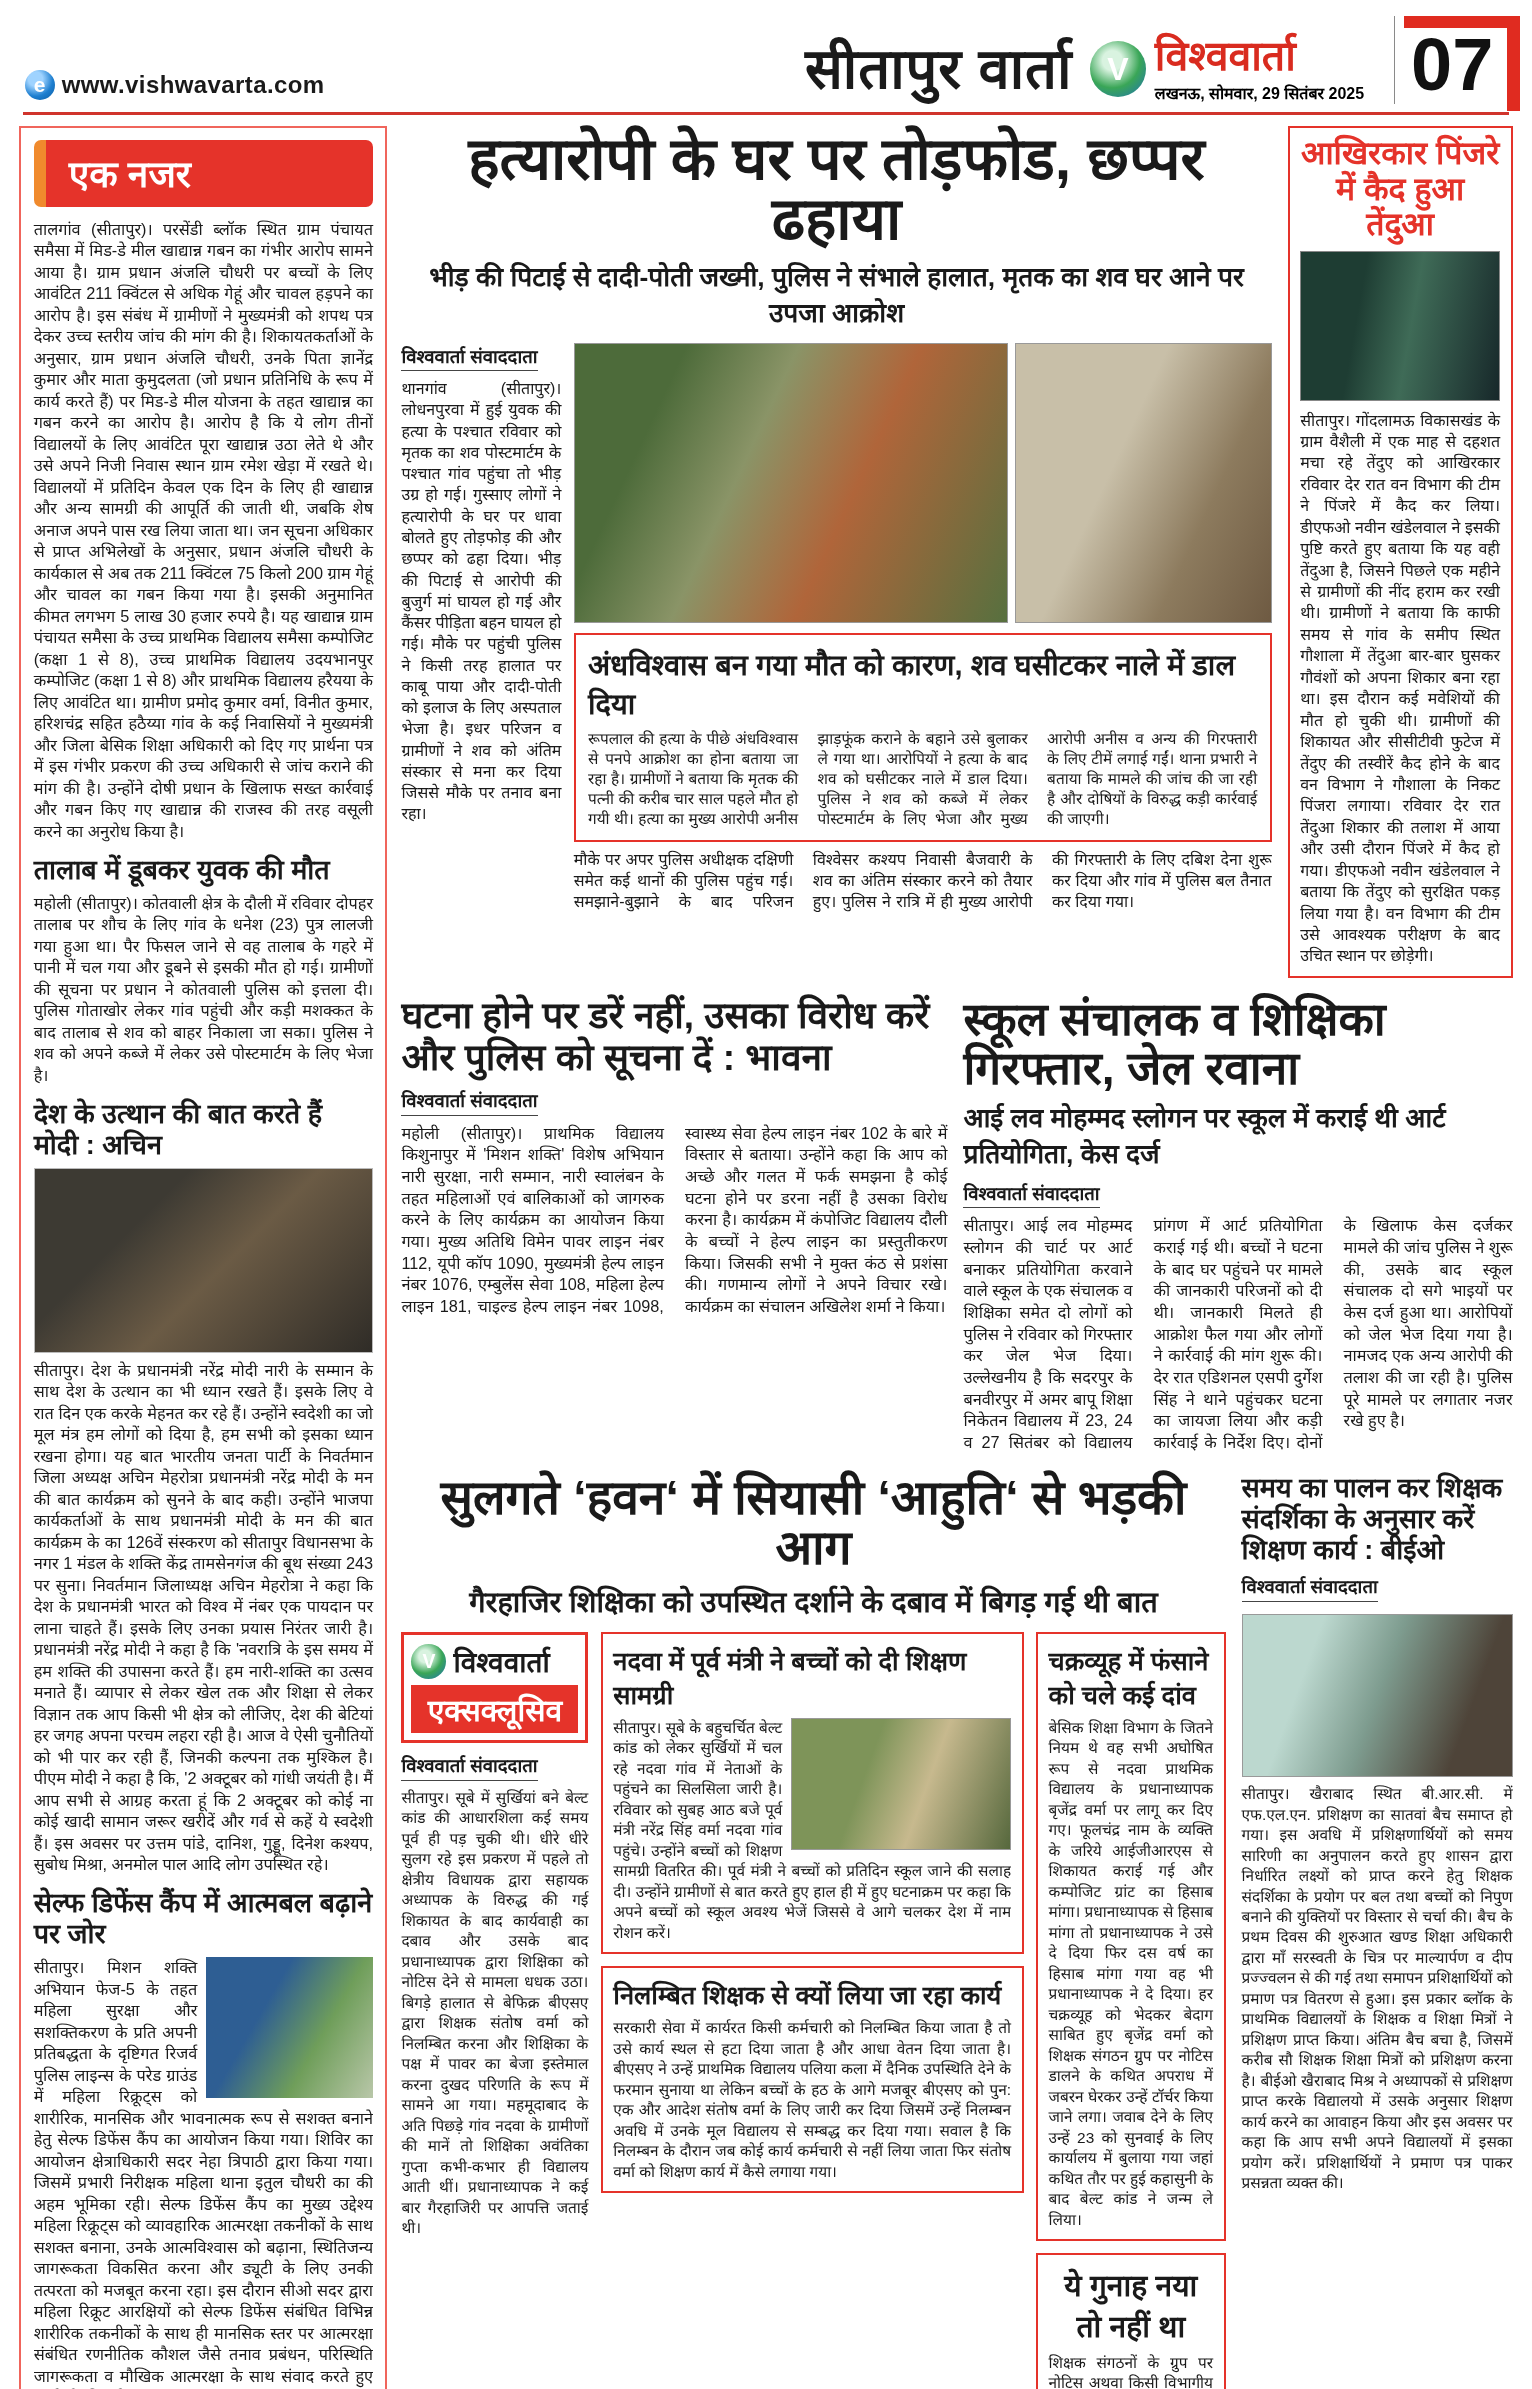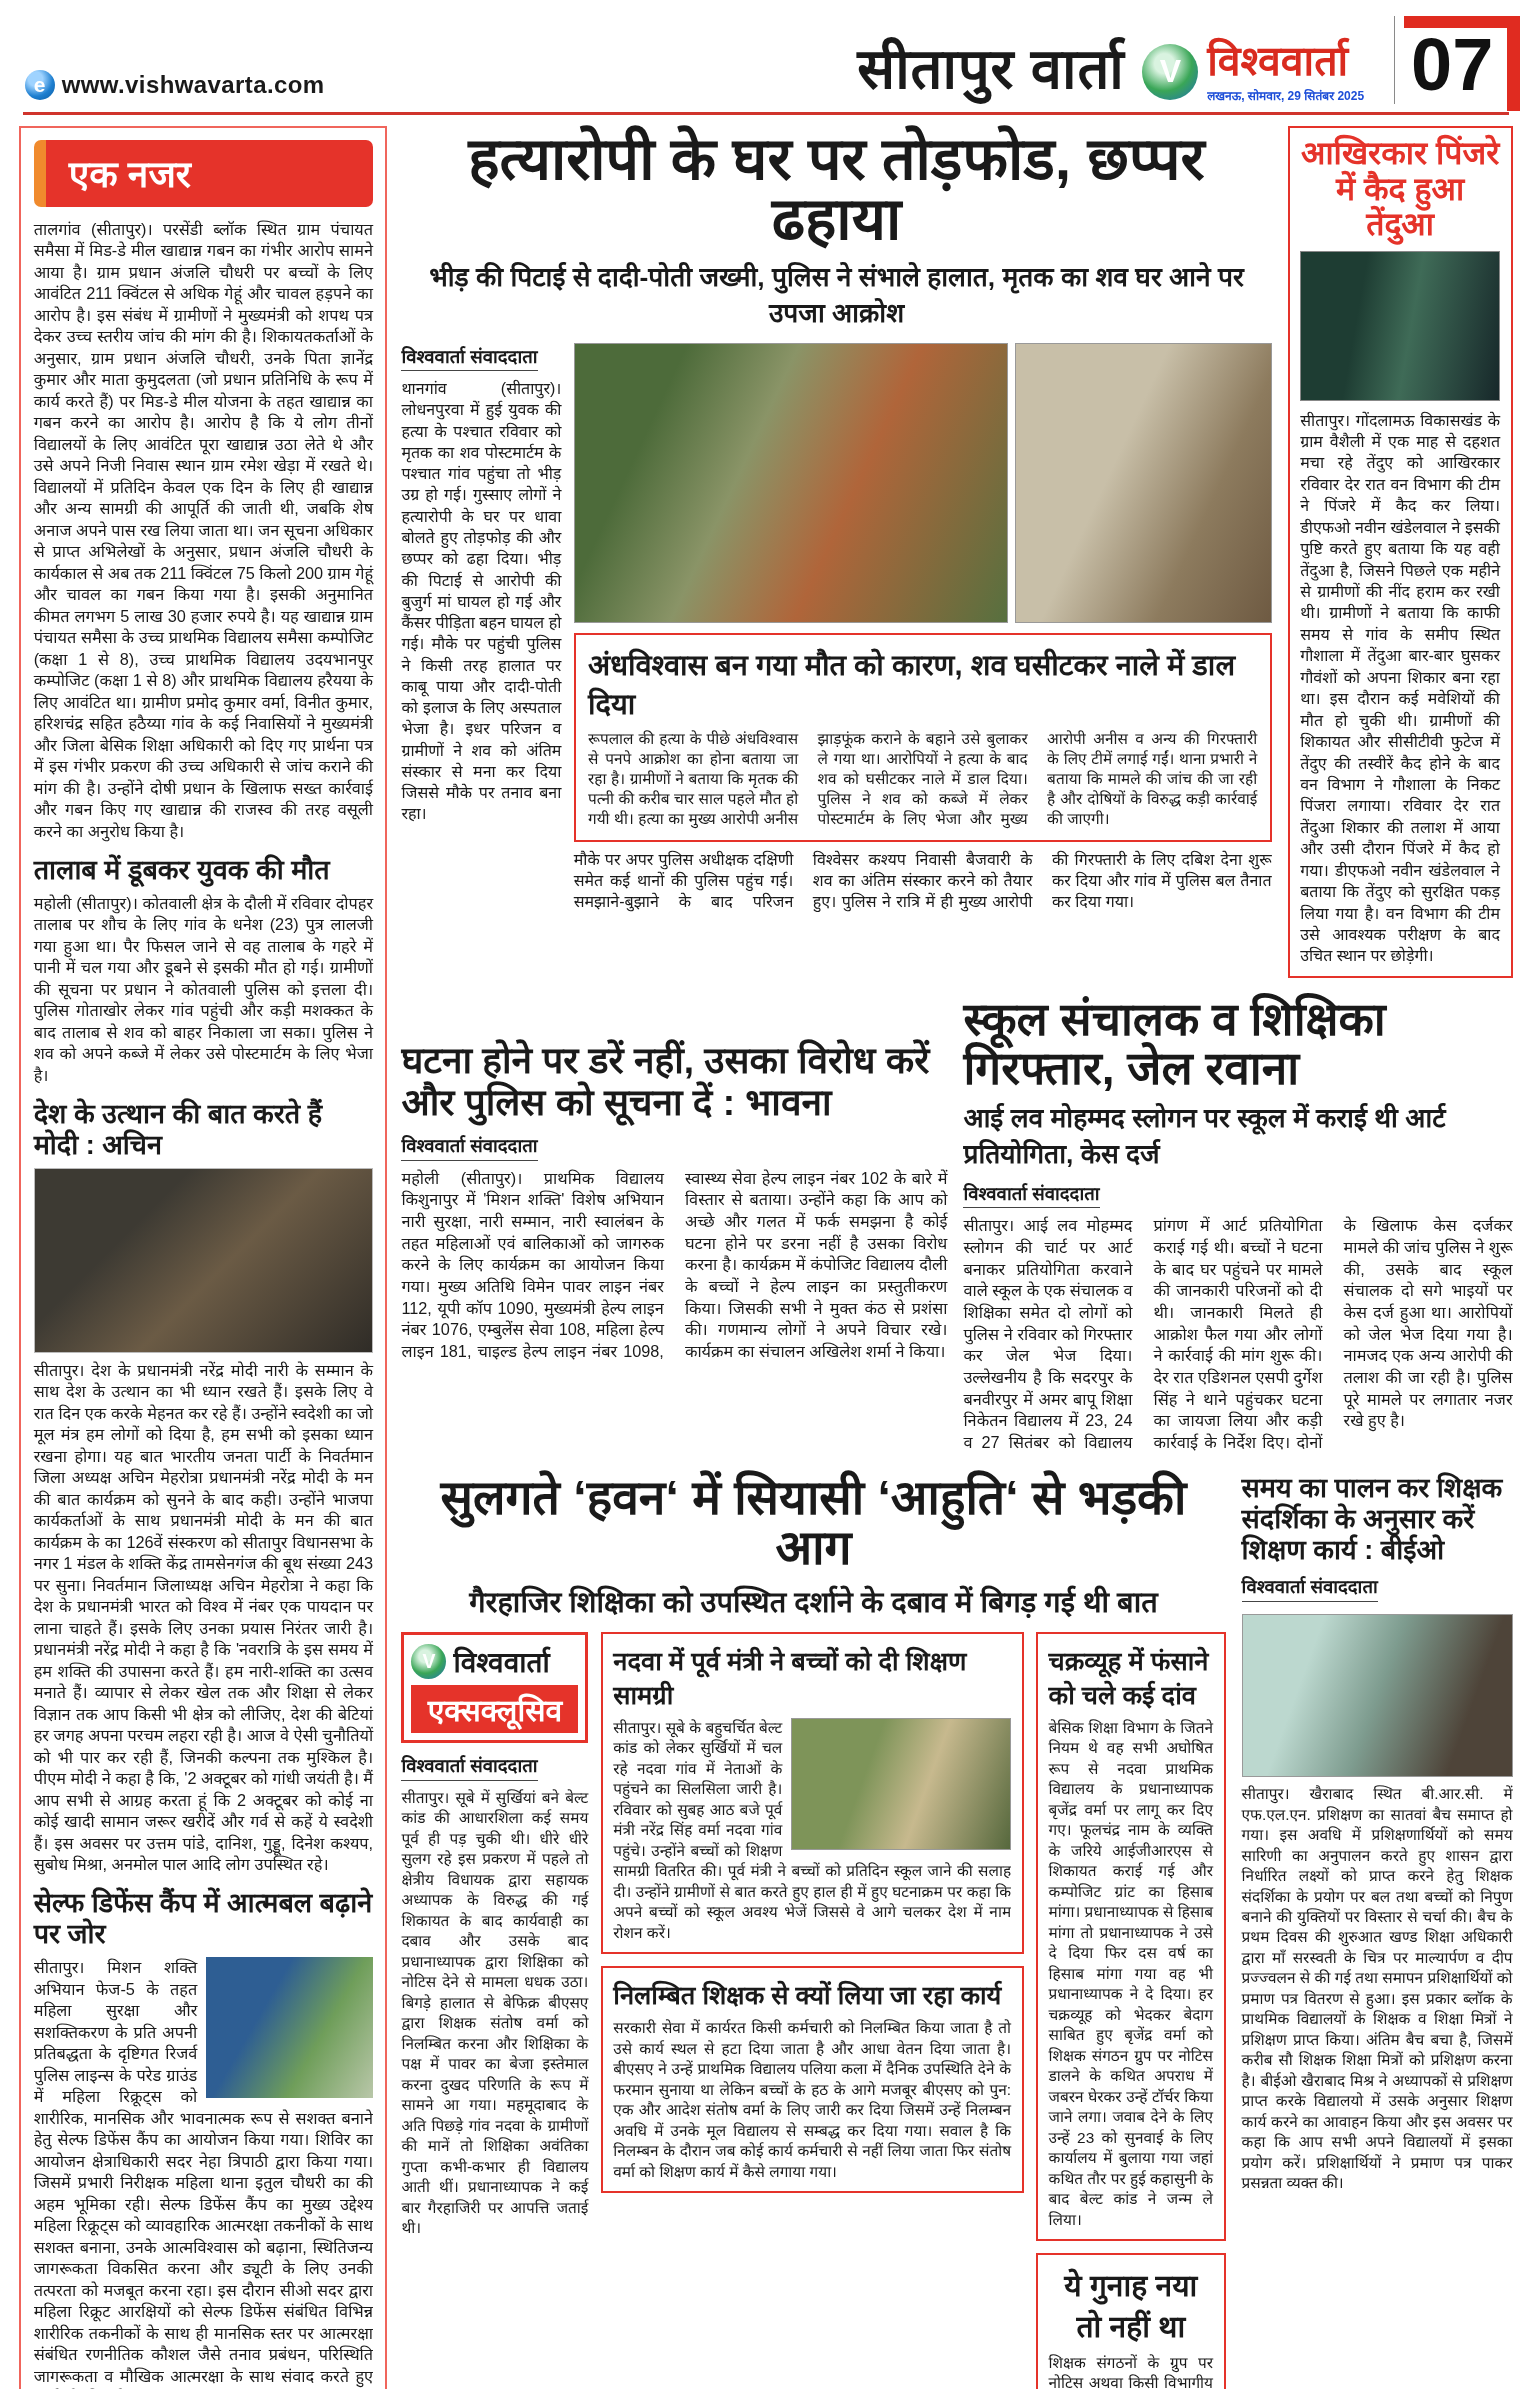--- a/index.html
+++ b/index.html
@@ -21,21 +21,21 @@
   .globe { width:30px; height:30px; border-radius:50%;
     background: radial-gradient(circle at 35% 30%, #9fd3ff 0 25%, #1e7fd0 60%, #0b5aa0 100%);
     color:#fff; font-weight:800; font-size:21px; display:flex; align-items:center; justify-content:center;}
   .edition-title { flex:1; text-align:right; font-size:56px; font-weight:800; letter-spacing:0.9px; }
   .brandblock { display:flex; align-items:center; gap:8.8px; padding-right:5.3px;}
   .brandlogo { width:56px; height:56px; border-radius:50%;
     background: radial-gradient(circle at 40% 35%, #d9f3e0 0 20%, #3aa657 55%, #1d6fb8 100%);
     display:flex;align-items:center;justify-content:center; color:#fff; font-size:32px; font-weight:800;}
   .brandtext { display:flex; flex-direction:column; }
   .brandname { color:#d92b1f; font-weight:800; font-size:41px; line-height:1.05; }
-  .dateline { font-size:12px; font-weight:700; color:#1d4ed8; margin-top:3.5px;}
+  .dateline { font-size:16px; font-weight:700; color:#000000; margin-top:3.5px;}
   .pagenowrap { position:relative; padding:14px 14px 3.5px 16px; margin-left:7px; border-left:1.8px solid #8a8a8a;}
   .pagenowrap::before { content:""; position:absolute; top:0; left:8.8px; right:0; height:12.3px; background:#e02b20;}
   .pagenowrap::after  { content:""; position:absolute; top:0; right:-12.3px; width:12.3px; height:95px; background:#e02b20;}
   .pageno { font-size:74px; font-weight:800; line-height:.95; color:#111;}
   .mast-rule { height:2.6px; background:#d0342c; margin:0 3.5px 10.6px 3.5px; }
 
   
   .layout { display:flex; gap:14px; align-items:flex-start; }
   aside.ek-najar {
     width:368px; flex:0 0 368px;
@@ -75,21 +75,21 @@
   .inset-body { column-count:3; column-gap:19.4px; font-size:15.4px; line-height:1.3; text-align:justify;}
   .lead-cont { margin-top:8.8px; column-count:3; column-gap:19.4px; font-size:16px; line-height:1.3; text-align:justify;}
 
   aside.leopard { width:225px; flex:0 0 225px; padding:8.8px 10.6px; }
   .leopard-head { color:#e5332a; font-size:32px; font-weight:800; text-align:center; line-height:1.1; margin-bottom:8.8px;}
   .leopard-photo { width:100%; height:150px; background:linear-gradient(100deg,#1e3d33 0 30%, #3f6b57 55%, #17282a 100%); border:0.9px solid #888; margin-bottom:8.8px;}
   .leopard-body { font-size:16px; line-height:1.34; text-align:justify;}
 
   
   .row2 { display:flex; gap:16px; margin-top:17.6px; }
-  .ghatna { width:546px; flex:0 0 546px;margin-top:45px; }
+  .ghatna { width:546px; flex:0 0 546px; }
   .ghatna-head { font-size:37px; font-weight:800; line-height:1.12; margin-bottom:8.8px;}
   .ghatna-body { column-count:2; column-gap:21px; }
   .school { flex:1; min-width:0;}
   .school-head { font-size:46px; font-weight:800; line-height:1.05; margin-bottom:7px;}
   .school-sub { font-size:26.4px; font-weight:800; margin-bottom:8.8px;}
   .school-body { column-count:3; column-gap:21px; }
 
   
   .row3 { display:flex; gap:16px; margin-top:19.4px; }
   .havan { flex:1; min-width:0;}

